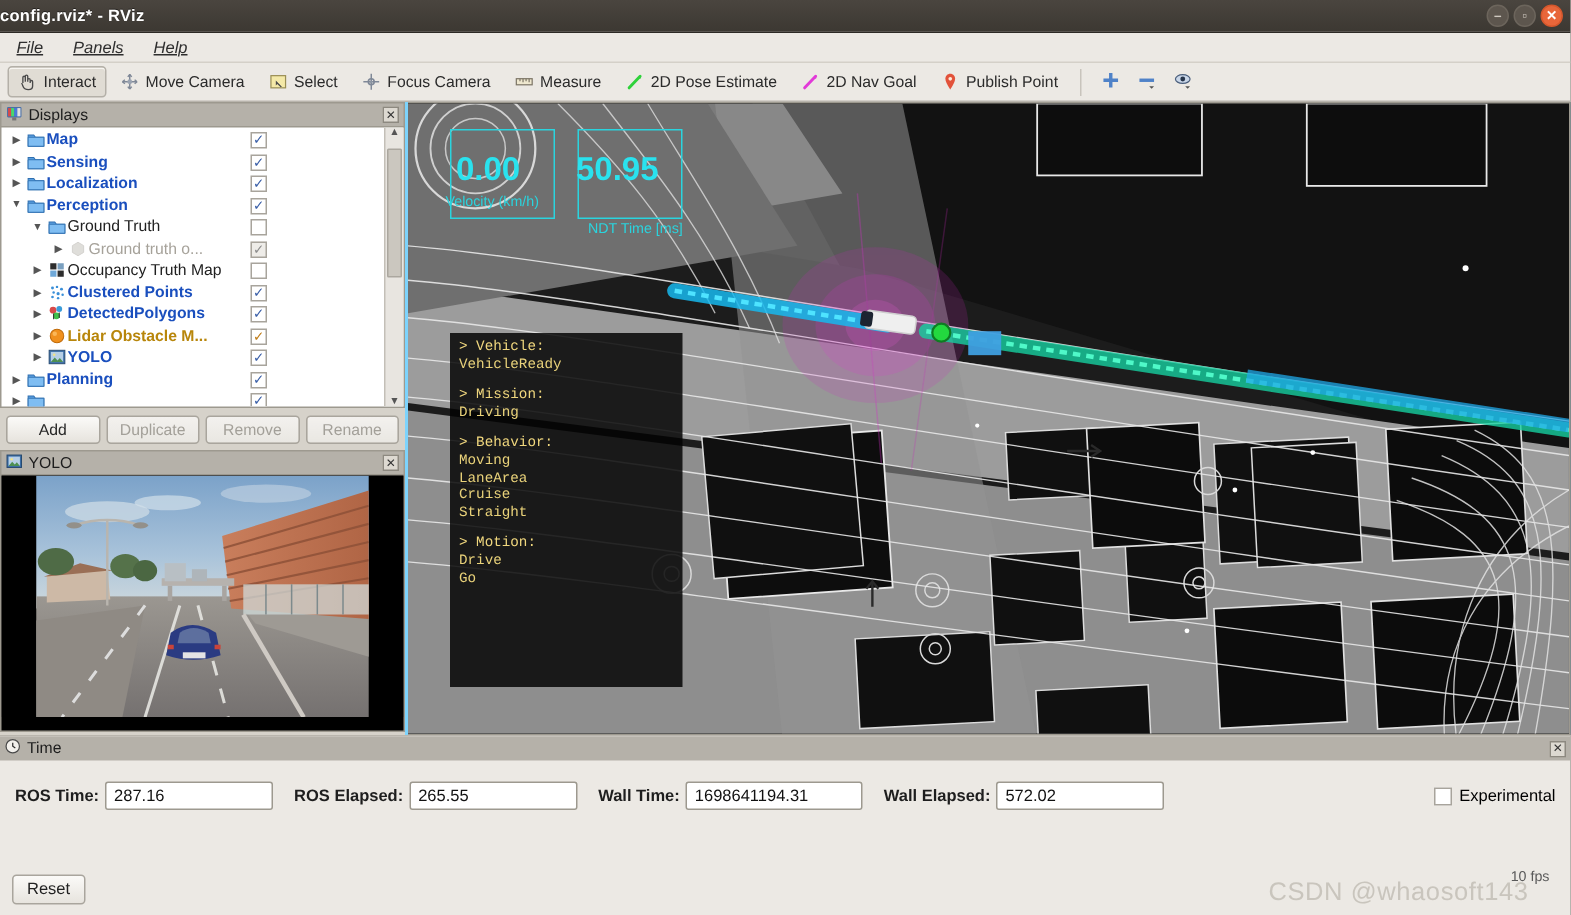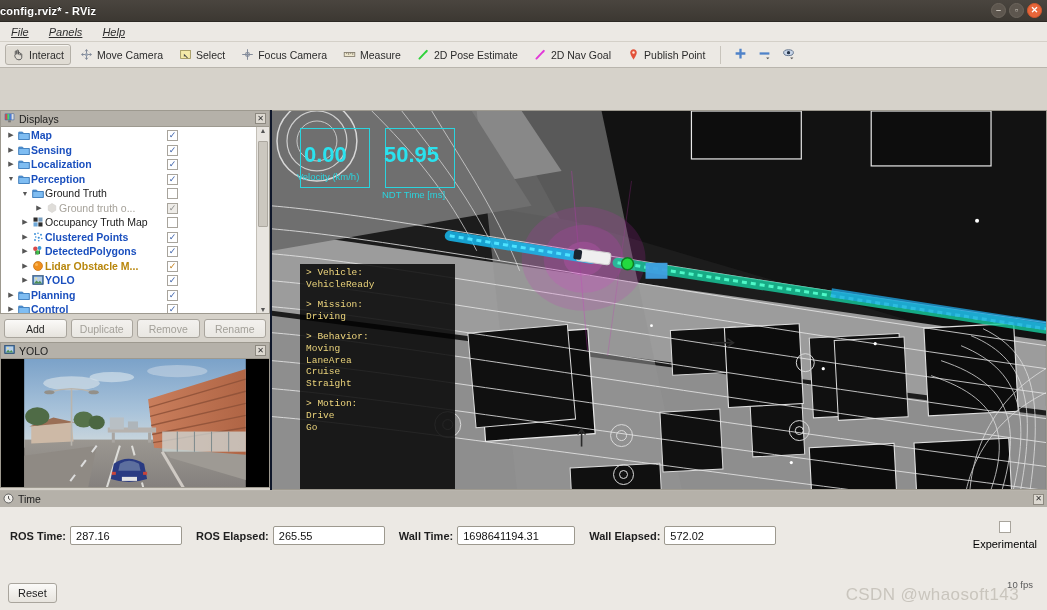--- a/index.html
+++ b/index.html
@@ -38,21 +38,21 @@
     padding-left: 5px; gap: 2px; border-bottom: 1px solid #b9b5ad; }
   .tbtn { display: flex; align-items: center; gap: 4px; height: 21px; padding: 0 6px;
     font-size: 10.5px; color: #2b2b2b; border: 1px solid transparent; border-radius: 3px; }
   .tbtn.active { background: #e0dcd4; border: 1px solid #b4b0a8;
      box-shadow: inset 0 1px 0 #f7f5f1; }
   .tbtn .ic { width: 13px; height: 13px; display: inline-block; position: relative; flex: none; }
   .tsep { width: 1px; height: 18px; background: #c8c4bc; margin: 0 6px; }
   .zbtn { width: 22px; height: 20px; display: flex; align-items: center; justify-content: center; }
 
   
-  .body { flex: 1; display: flex; background: #0f172a; margin-top: 42px; }
+  .body { flex: 1; display: flex; background: #7dd3fc; }
   .leftcol { width: 270px; display: flex; flex-direction: column; background: #d6d2ca; }
 
   
   .panel { background: #d6d2ca; }
   .panel-hdr { height: 16px; background: #b5b1a9; display: flex; align-items: center;
     padding: 0 3px; gap: 4px; font-size: 10.5px; color: #1d1d1d; border: 1px solid #9d998f;
     border-bottom: none; }
   .panel-hdr .ttl { flex: 1; font-weight: normal; }
   .panel-x { width: 11px; height: 11px; background: #ddd9d1; border: 1px solid #8d8980;
     display: flex; align-items: center; justify-content: center; font-size: 8px; color: #333;
@@ -108,21 +108,21 @@
 
   
   .timepanel { height: 86px; background: #ece9e4; border-top: 1px solid #b9b5ad;
     position: relative; }
   .time-hdr { height: 16px; background: #b5b1a9; display: flex; align-items: center;
     padding: 0 3px; gap: 4px; font-size: 10.5px; color: #1d1d1d; }
   .time-row { display: flex; align-items: center; gap: 4px; padding: 14px 10px 0 10px; }
   .tlbl { font-size: 11px; color: #1e1e1e; font-weight: bold; }
   .tinput { height: 19px; background: #ffffff; border: 1px solid #9d998f; border-radius: 2px;
     padding: 0 5px; font-size: 11px; color: #111; display: flex; align-items: center; }
-  .exp { margin-left: auto; display: flex; align-items: center; gap: 5px; font-size: 11px; flex-direction: column; }
+  .exp { margin-left: auto; display: flex; align-items: center; gap: 5px; font-size: 11px; }
   .exp .cb { width: 12px; height: 12px; border: 1px solid #a8a49c; background: #fff; }
 
   .footer { height: 34px; background: #ece9e4; display: flex; align-items: center;
     padding-left: 8px; position: relative; }
   .reset { height: 20px; padding: 0 9px; font-size: 11px;
     background: linear-gradient(#fbfaf8,#e7e4de); border: 1px solid #a9a59d;
     border-radius: 3px; display: flex; align-items: center; color: #222; }
   .fps { position: absolute; right: 14px; top: 3px; font-size: 9.5px; color: #5a5a5a; }
   .watermark { position: absolute; right: 28px; top: 9px; font-size: 17px; color: #c9c5bd;
     letter-spacing: .4px; white-space: nowrap; }
@@ -421,21 +421,20 @@
                 <span class="chk on">✓</span>
               </div>
               <div class="trow">
                 <span class="arrow" style="margin-left: 4px;">▶</span>
                 <span class="ticon">
                   <svg width="12" height="12" viewBox="0 0 16 16">
                     <path d="M1 4h5l1.5 2H15v8H1z" fill="#5a9fe0" stroke="#2f6fb0" stroke-width="0.9"></path>
                     <path d="M1 6h14v8H1z" fill="#7fbdf2" stroke="#2f6fb0" stroke-width="0.8"></path>
                   </svg>
                 </span>
-                <span class="tlabel bold-blue">Control</span>
                 <span class="chk on">✓</span>
               </div>
               <div class="trow">
                 <span class="arrow" style="margin-left: 4px;">▶</span>
                 <span class="ticon">
                   <svg width="12" height="12" viewBox="0 0 16 16">
                     <path d="M1 4h5l1.5 2H15v8H1z" fill="#5a9fe0" stroke="#2f6fb0" stroke-width="0.9"></path>
                     <path d="M1 6h14v8H1z" fill="#7fbdf2" stroke="#2f6fb0" stroke-width="0.8"></path>
                   </svg>
                 </span>
@@ -677,21 +676,21 @@
             <path d="M306 324 l4 -5 4 5"></path>
         </g>
       </svg>
 
       <div class="gauge-box" style="left:28px; top:17px; width:70px; height:60px;"></div>
       <div class="gauge-val" style="left:32px; top:31px;">0.00</div>
       <div class="gauge-lbl" style="left:25px; top:60px;">Velocity (km/h)</div>
 
       <div class="gauge-box" style="left:113px; top:17px; width:70px; height:60px;"></div>
       <div class="gauge-val" style="left:112px; top:31px;">50.95</div>
-      <div class="gauge-lbl" style="left:110px; top:78px;">NDT Time [ms]</div>
+      <div class="gauge-lbl" style="left:120px; top:78px;">NDT Time [ms]</div>
 
       <div class="state-overlay" style="left:28px; top:153px;">
         <div class="hd">&gt; Vehicle:</div>
         <div>VehicleReady</div>
         <div class="gap"></div>
         <div class="hd">&gt; Mission:</div>
         <div>Driving</div>
         <div class="gap"></div>
         <div class="hd">&gt; Behavior:</div>
         <div>Moving</div>

